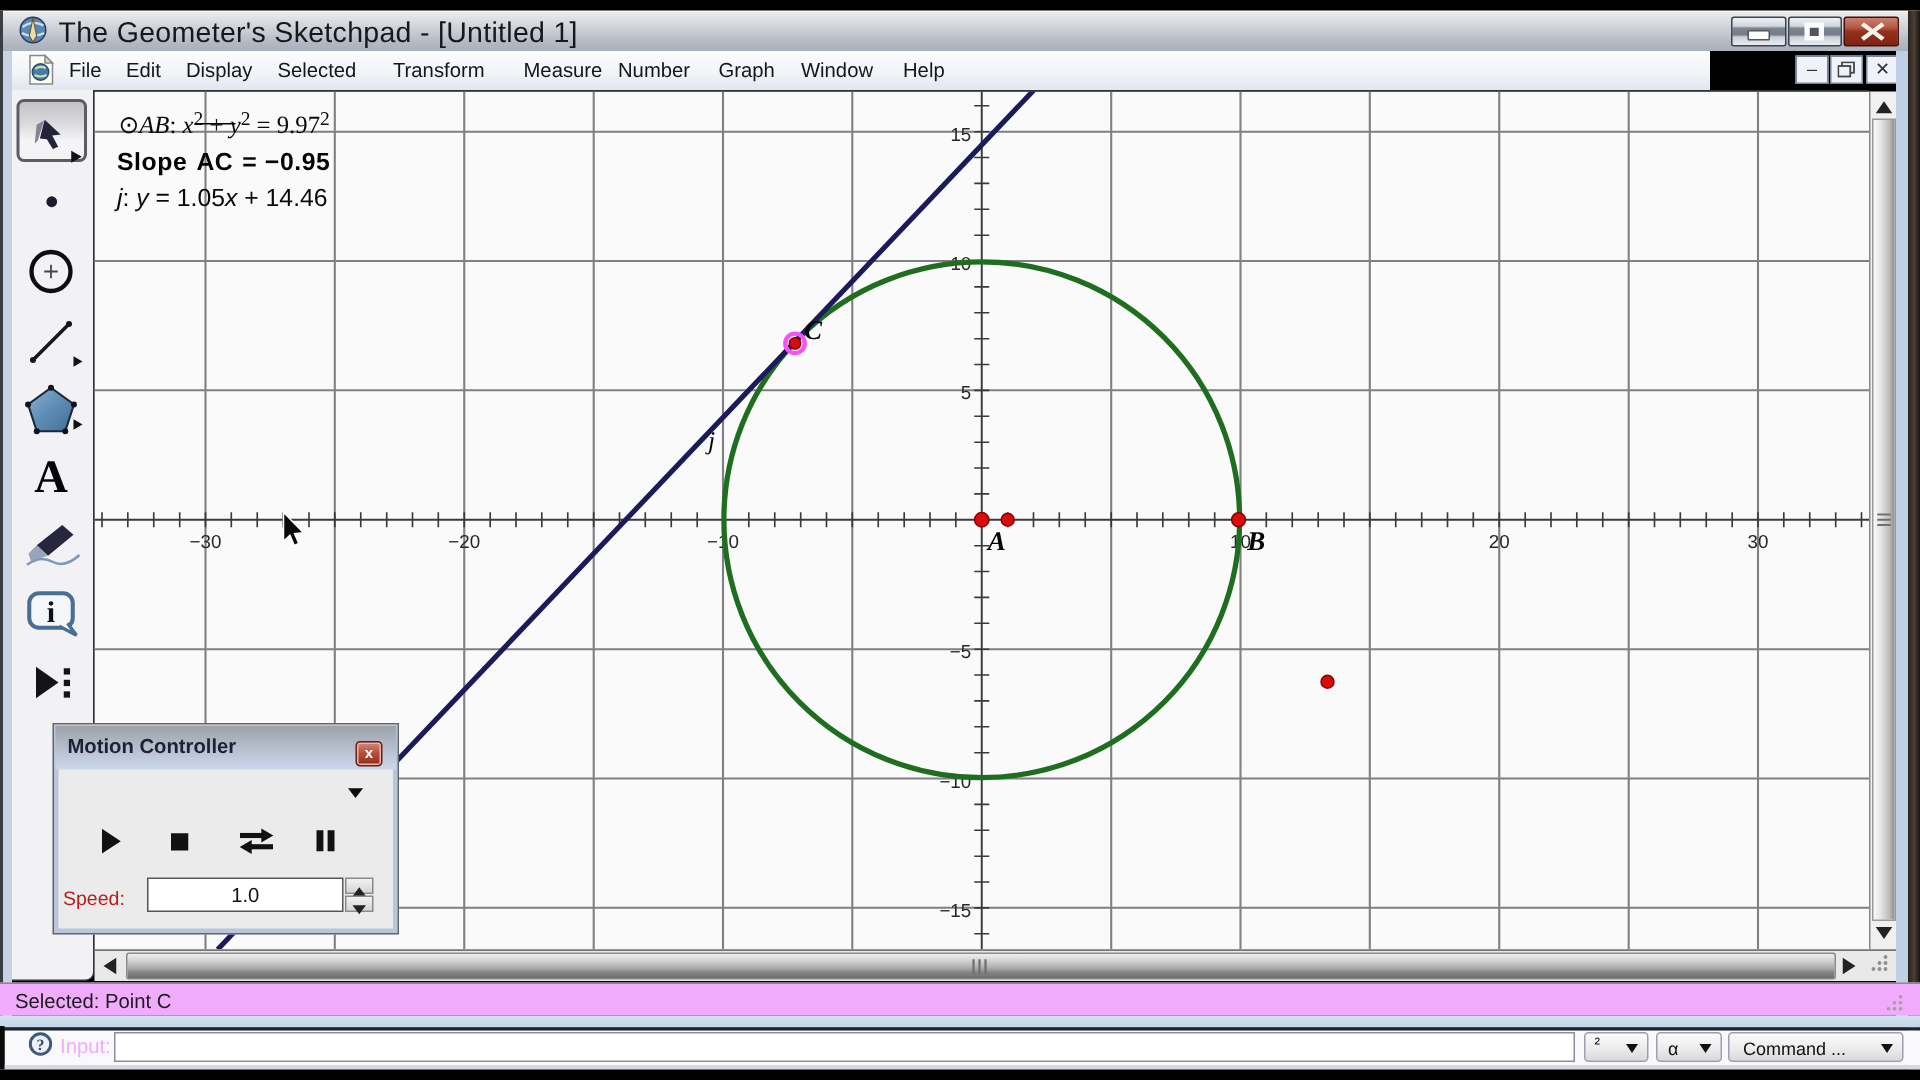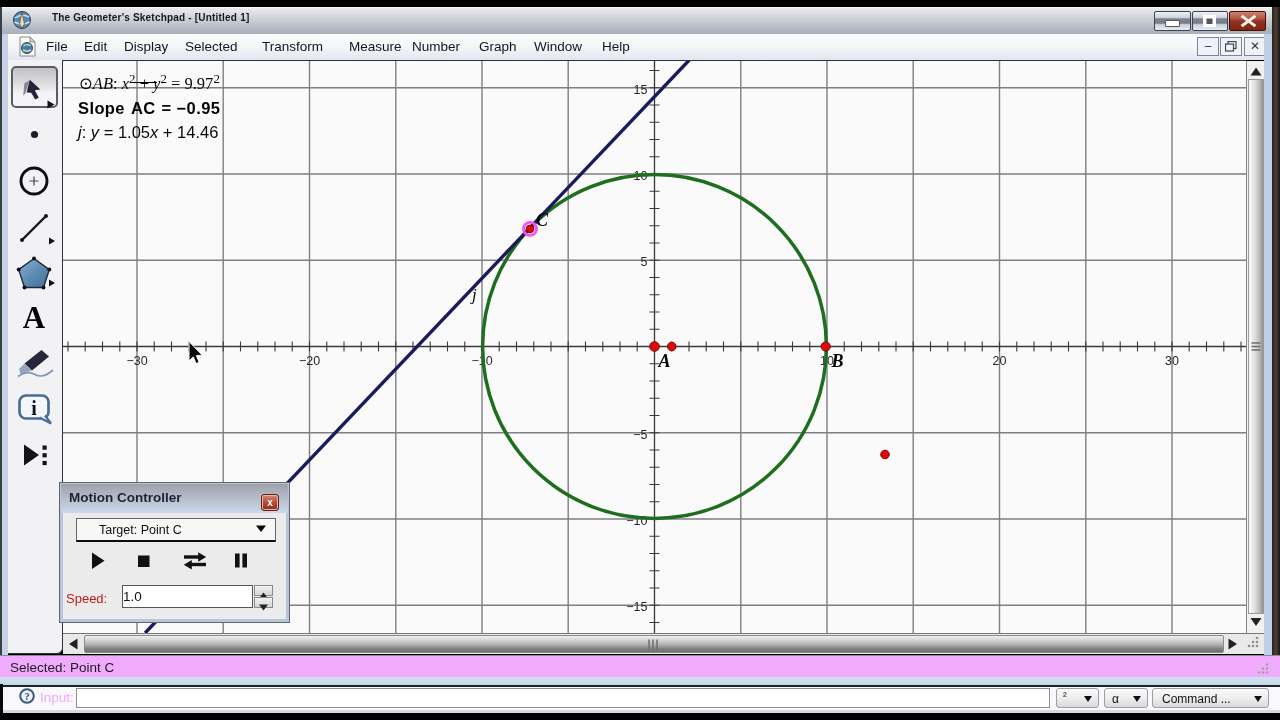--- a/index.html
+++ b/index.html
@@ -5,31 +5,31 @@
   * { margin:0; padding:0; box-sizing:border-box; }
   html,body { width:1280px; height:720px; background:#000; overflow:hidden;
     font-family:"Liberation Sans",sans-serif; }
   .abs { position:absolute; }
   #stage { position:relative; width:1280px; height:720px; background:#000; }
 
   
   #titlebar { left:0; top:7px; width:1280px; height:27px;
     background:linear-gradient(#eaecee 0%, #dcdfe3 20%, #c5c9d0 55%, #b2b8c2 80%, #aab1bc 100%);
     border-top:1px solid #f8f8f8; }
-  #titletext { left:52px; top:12px; font-size:10px; font-weight:700; color:#16181f;
+  #titletext { left:39px; top:12px; font-size:19px; font-weight:400; color:#16181f;
     letter-spacing:0.2px; }
   .capbtn { position:absolute; top:11px; height:20px; border:1px solid #3c4354; border-radius:2px; }
   #btnmin  { left:1154px; width:37px;
     background:linear-gradient(#eef0f4 0%, #d2d6dd 30%, #7e8592 38%, #757c8a 62%, #ccd1d9 70%, #e8ebef 100%); }
   #btnmax  { left:1192px; width:36px;
     background:linear-gradient(#eef0f4 0%, #d2d6dd 30%, #7e8592 38%, #757c8a 62%, #ccd1d9 70%, #e8ebef 100%); }
   #btnclose{ left:1229px; width:37px;
     background:linear-gradient(#c8826f 0%, #b55847 35%, #93321f 50%, #7c2514 100%);
     border-color:#4a1008; }
-  #menubar { left:8px; top:34px; width:1264px; height:26px;
+  #menubar { left:8px; top:34px; width:1132px; height:26px;
     background:linear-gradient(#fbfcfd 0%, #f2f4f7 55%, #e2e6ee 100%); }
   .menuitem { position:absolute; top:5px; font-size:13.5px; color:#15151d; }
   .mdibtn { position:absolute; top:3px; width:22px; height:19px; background:#eff2f8;
     border:1px solid #7c8699; color:#333; font-size:12px; text-align:center; line-height:17px; }
 
   
   #leftedge1 { left:0; top:7px; width:2px; height:706px; background:#3a3f46; }
   #leftedge2 { left:2px; top:34px; width:6px; height:650px; background:#c7d3e4; }
   #rightedge1{ left:1264px; top:34px; width:8px; height:650px; background:#bfd0e6; }
   #rightedge2{ left:1272px; top:7px; width:8px; height:706px;
@@ -78,33 +78,33 @@
   .combo { position:absolute; top:688px; height:20px;
     background:linear-gradient(#fbfbfb 0%, #eeeeee 50%, #d9d9d9 100%);
     border:1px solid #9aa0ab; border-radius:3px; font-size:12px; color:#111; }
   .combo .arr { position:absolute; right:6px; top:7px; width:0; height:0;
     border-left:4.5px solid transparent; border-right:4.5px solid transparent;
     border-top:6px solid #111; }
 
   
   #dialog { left:35px; top:482px; width:231px; height:141px;
     background:#ebebeb; border:1px solid #5f6670;
-    box-shadow: inset 0 0 0 3px #b9c6da; margin-left: 24px; }
+    box-shadow: inset 0 0 0 3px #b9c6da; }
   #dlgtitle { position:absolute; left:1px; top:1px; width:227px; height:29px;
     background:linear-gradient(#9da1a9 0%, #b4bbc8 45%, #cbd8ed 100%); }
   #dlgtext { position:absolute; left:9px; top:7px; font-size:13.5px; font-weight:700; color:#1b2235; }
   #dlgclose { position:absolute; left:201px; top:11px; width:18px; height:17px;
     background:linear-gradient(#d8897c 0%, #b9503c 45%, #8e2c18 100%);
     border:1px solid #6e1c10; border-radius:3px; box-shadow:inset 0 0 0 1px #e3b8ae;
     color:#fff; font-size:10px; font-weight:700; text-align:center; line-height:15px; }
   #dlgcombo { position:absolute; left:16px; top:35px; width:200px; height:24px;
     background:#f7f7f7; border:1px solid #666; border-bottom:2.5px solid #0c0c0c;
     font-size:12.5px; color:#0f0f0f; }
   #dlgfield { position:absolute; left:62px; top:102px; width:131px; height:23px;
-    background:#fff; border:1px solid #555; font-size:13.5px; color:#111; text-align:left;
+    background:#fff; border:1px solid #555; font-size:13.5px; color:#111; text-align:center;
     line-height:21px; }
   .spin { position:absolute; left:194px; width:19px; height:11px;
     background:linear-gradient(#f2f2f2,#d5d5d5); border:1px solid #8a8a8a; }
 </style>
 </head>
 <body>
 <div id="stage">
 
   <div class="abs" id="titlebar"></div>
   <div class="abs" id="titletext">The Geometer's Sketchpad - [Untitled 1]</div>
@@ -307,23 +307,20 @@
     </div>
 <div class="abs combo" style="left:1152px;width:117px">
       <span style="position:absolute;left:9px;top:3px">Command ...</span>
       <span class="arr"></span>
     </div>
 
   <div class="abs" id="dialog">
     <div id="dlgtitle"></div>
     <div id="dlgtext">Motion Controller</div>
     <div id="dlgclose">x</div>
-    <div id="dlgcombo">
-        <span style="position:absolute;left:22px;top:4px">Target: Point C</span>
-      </div>
     <div id="dlgfield">1.0</div>
     <svg style="position:absolute;left:0;top:0" width="231" height="141" viewBox="0 0 231 141">
 <path d="M196 42.5 l10 0 -5 6.5 z" fill="#0a0a0a"></path>
 <path d="M32 69.5 l0 16.5 12.5 -8.2 z" fill="#111"></path>
 <rect x="78" y="72.5" width="11.5" height="11.5" fill="#111"></rect>
 <rect x="124" y="72.3" width="15.5" height="3.4" fill="#111"></rect>
 <path d="M138.2 69.3 l8 4.7 -8 4.7 z" fill="#111"></path>
 <rect x="130.5" y="79.8" width="15.5" height="3.4" fill="#111"></rect>
 <path d="M131.8 77 l-8 4.7 8 4.7 z" fill="#111"></path>
 <rect x="175" y="70.5" width="4.6" height="14" fill="#111"></rect>

